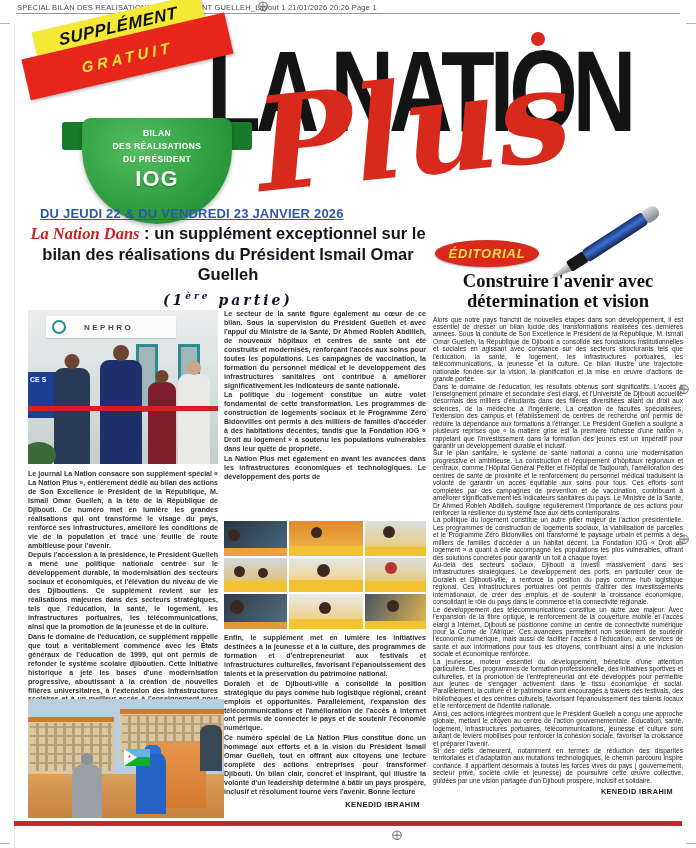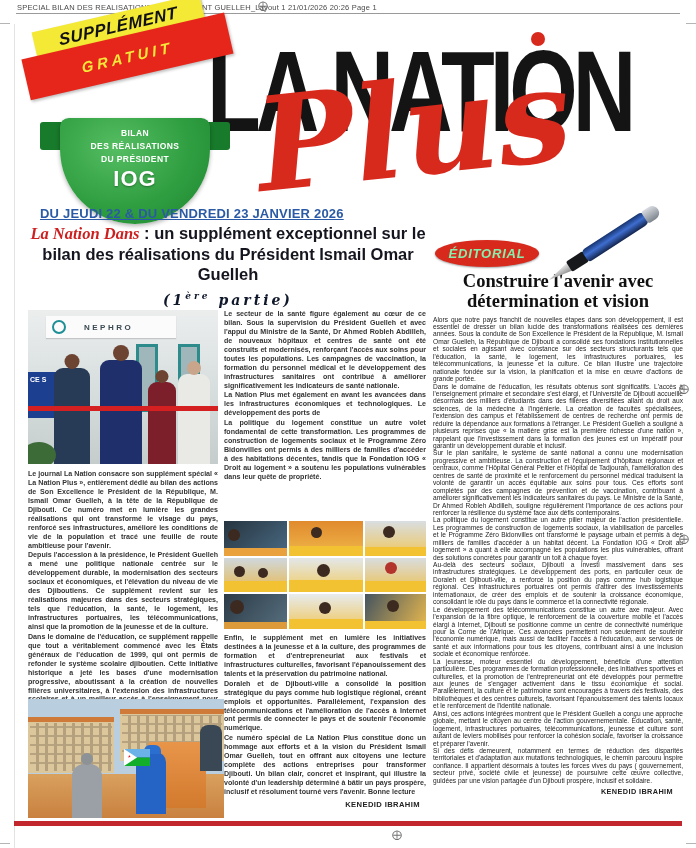--- a/index.html
+++ b/index.html
@@ -18,21 +18,21 @@
   
   .ribbons{position:absolute;left:16px;top:36px;transform:rotate(-13deg);transform-origin:left top;z-index:4;}
   .ribbon-yellow{width:172px;height:27px;margin-left:16px;background:#f4e935;display:flex;align-items:center;justify-content:center;
     box-shadow:1px 1px 2px rgba(0,0,0,.25);}
   .ribbon-yellow span{font-style:italic;font-weight:bold;font-size:17px;color:#111;letter-spacing:.5px;transform:skewX(-6deg);}
   .ribbon-red{width:208px;height:42px;margin-top:-3px;background:#e7261b;display:flex;align-items:center;justify-content:center;
     box-shadow:1px 2px 3px rgba(0,0,0,.25);}
   .ribbon-red span{font-style:italic;font-weight:bold;font-size:15px;color:#f6e93a;letter-spacing:4px;transform:skewX(-6deg);}
 
   
-  .badge-iog{position:absolute;left:50px;top:118px;width:170px;height:106px;z-index:3;}
+  .badge-iog{position:absolute;left:72px;top:118px;width:170px;height:106px;z-index:3;}
   .badge-fold{position:absolute;top:4px;left:-10px;right:-10px;height:28px;background:#187a2b;border-radius:3px;}
   .badge-body{position:absolute;left:10px;right:10px;top:0;bottom:0;
     background:radial-gradient(ellipse at 38% 28%,#55bd62 0%,#2f9e41 55%,#1f8630 100%);
     border-radius:10px 10px 86px 86px;box-shadow:0 2px 4px rgba(0,0,0,.3);
     display:flex;flex-direction:column;align-items:center;padding-top:9px;box-sizing:border-box;}
   .badge-body .bl{color:#fff;font-weight:bold;font-size:8.5px;letter-spacing:.4px;line-height:1.5;}
   .badge-body .acr{color:#fff;font-weight:900;font-size:22px;letter-spacing:1px;margin-top:1px;
     text-shadow:0 1px 2px rgba(0,0,0,.35);}
 
   
@@ -68,21 +68,21 @@
   .body-bold{font-size:7.1px;font-weight:bold;line-height:1.26;text-align:justify;color:#343434;}
   .body-bold p{margin:0 0 1px 0;}
   .mid-top{position:absolute;left:224px;top:310px;width:202px;}
   .mid-bottom{position:absolute;left:224px;top:634px;width:202px;}
   .signature{font-size:7.6px;font-weight:bold;color:#222;text-align:right;padding-right:6px;margin-top:3px;letter-spacing:.4px;}
 
   
   .editorial{position:absolute;left:433px;top:240px;width:250px;}
   .edit-badge{width:104px;height:27px;background:#d8291d;border-radius:50%;margin-left:2px;
     display:flex;align-items:center;justify-content:center;box-shadow:0 1px 2px rgba(0,0,0,.35);}
-  .edit-badge span{color:#86efac;font-weight:bold;font-style:italic;font-size:13px;letter-spacing:.8px;}
+  .edit-badge span{color:#fde047;font-weight:bold;font-style:italic;font-size:13px;letter-spacing:.8px;}
   .edit-title{margin-top:5px;font-family:"Liberation Serif",serif;font-weight:bold;font-size:18.5px;
     line-height:1.07;color:#101010;text-align:center;}
   .edit-body{margin-top:4px;font-size:6.6px;line-height:1.13;text-align:justify;color:#1d1d1d;}
   .edit-body p{margin:0;}
   .edit-sig{font-size:7.3px;font-weight:bold;text-align:right;padding-right:10px;margin-top:3px;letter-spacing:.4px;}
 
   
   .photo1{position:relative;width:190px;height:154px;overflow:hidden;background:linear-gradient(#eceeee 0%,#d3dbdb 60%,#c4cccc 100%);}
   .p1-banner{position:absolute;top:6px;left:18px;width:130px;height:22px;background:#fbfbfb;box-shadow:0 1px 1px rgba(0,0,0,.15);
     display:flex;align-items:center;padding-left:6px;box-sizing:border-box;}
@@ -200,22 +200,22 @@
     </div>
     <div class="body-bold" style="margin-top:6px;">
       <p>Le journal La Nation consacre  son supplément spécial « La Nation Plus », entièrement dédié au bilan des actions de Son Excellence le Président de la République, M. Ismail Omar Guelleh, à la tête de la République de Djibouti. Ce numéro met en lumière les grandes réalisations qui ont transformé le visage du pays, renforcé ses infrastructures, amélioré les conditions de vie de la population et tracé une feuille de route ambitieuse pour l'avenir.</p>
       <p>Depuis l'accession à la présidence, le Président Guelleh a mené une politique nationale centrée sur le développement durable, la modernisation des secteurs sociaux et économiques, et l'élévation du niveau de vie des Djiboutiens. Ce supplément revient sur les réalisations majeures dans des secteurs stratégiques, tels que l'éducation, la santé, le logement, les infrastructures portuaires, les télécommunications, ainsi que la promotion de la jeunesse et de la culture.</p>
       <p>Dans le domaine de l'éducation, ce supplément rappelle que tout a véritablement commencé avec les États généraux de l'éducation de 1999, qui ont permis de refonder le système scolaire djiboutien. Cette initiative historique a jeté les bases d'une modernisation progressive, aboutissant à la création de nouvelles filières universitaires, à l'extension des infrastructures scolaires et à un meilleur accès à l'enseignement pour tous. L'Université de</p>
     </div>
   </div>
 
   <div class="mid-top body-bold">
     <p>Le secteur de la santé figure également au cœur de ce bilan. Sous la supervision du Président Guelleh et avec l'appui du Ministre de la Santé, Dr Ahmed Robleh Abdilleh, de nouveaux hôpitaux et centres de santé ont été construits et modernisés, renforçant l'accès aux soins pour toutes les populations. Les campagnes de vaccination, la formation du personnel médical et le développement des infrastructures sanitaires ont contribué à améliorer significativement les indicateurs de santé nationale.</p>
+    <p>La politique du logement constitue un autre volet fondamental de cette transformation. Les programmes de construction de logements sociaux et le Programme Zéro Bidonvilles ont permis à des milliers de familles d'accéder à des habitations décentes, tandis que la Fondation IOG « Droit au logement » a soutenu les populations vulnérables dans leur quête de propriété.</p>
     <p>La Nation Plus met également en avant les avancées dans les infrastructures économiques et technologiques. Le développement des ports de</p>
-    <p>La politique du logement constitue un autre volet fondamental de cette transformation. Les programmes de construction de logements sociaux et le Programme Zéro Bidonvilles ont permis à des milliers de familles d'accéder à des habitations décentes, tandis que la Fondation IOG « Droit au logement » a soutenu les populations vulnérables dans leur quête de propriété.</p>
   </div>
 
   <div class="photo2">
     <div class="tile" style="background:linear-gradient(140deg,#26343f,#4a6b84);">
         <div class="kid" style="left:4px;top:8px;width:12px;height:12px;"></div>
         <div class="desk" style="height:8px;background:#e8a13c;"></div>
       </div>
     <div class="tile" style="background:linear-gradient(#e08a2e,#f0b84a);">
         <div class="kid" style="left:22px;top:6px;width:11px;height:11px;"></div>
         <div class="desk" style="height:10px;"></div>

